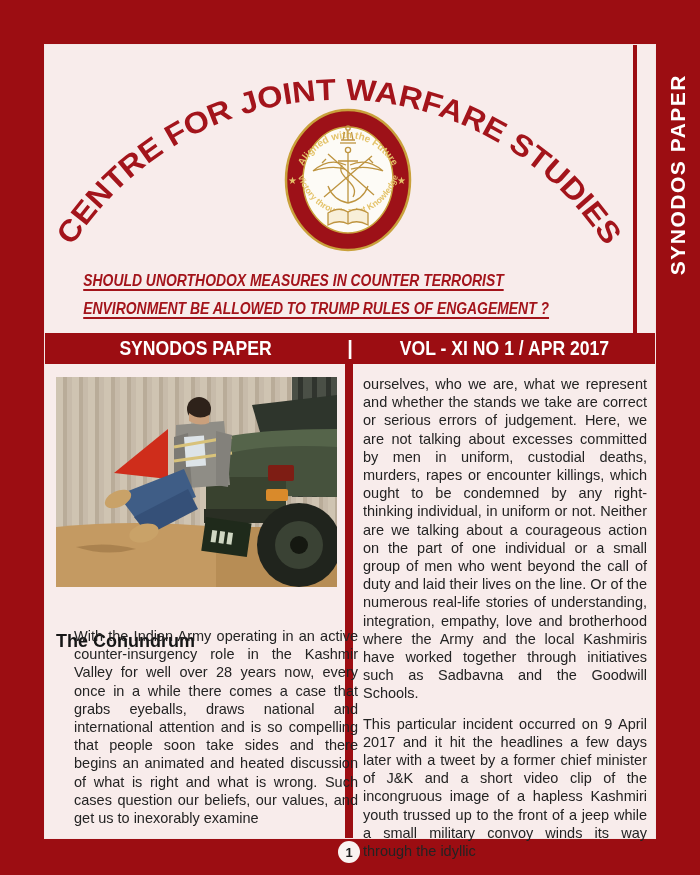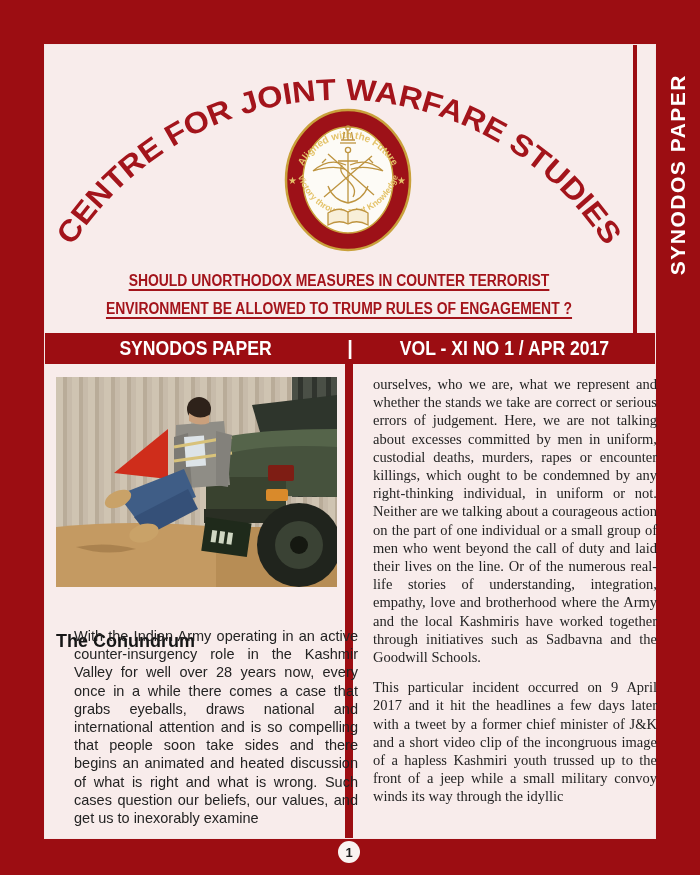--- a/index.html
+++ b/index.html
@@ -8,39 +8,39 @@
   .inner{position:absolute;left:45px;top:45px;width:610px;height:793px;background:#F8ECEB;outline:1px solid rgba(255,255,255,.9);}
 
   
   .side-band{position:absolute;right:0;top:45px;width:45px;height:260px;display:flex;align-items:center;justify-content:center;}
   .side-band span{writing-mode:vertical-rl;transform:rotate(180deg);color:#FFFFFF;font-weight:bold;font-size:21px;letter-spacing:1.5px;white-space:nowrap;}
 
   
   .masthead{position:absolute;left:0;top:0;width:588px;height:288px;border-right:4px solid #9C0D12;}
   .arch-svg{position:absolute;left:0;top:0;}
   .logo-svg{position:absolute;left:238px;top:62px;}
-  .headline{position:absolute;left:0;bottom:10px;width:588px;text-align:center;color:#A3141B;font-weight:bold;font-size:16px;line-height:28px;}
+  .headline{position:absolute;left:0;bottom:10px;width:588px;color:#A3141B;font-weight:bold;font-size:16px;line-height:28px;font-style:italic;}
   .headline .hl{display:block;white-space:nowrap;transform:scaleX(.87);transform-origin:center;text-decoration:underline;text-decoration-thickness:1.5px;text-underline-offset:3px;}
 
   
   .issue-bar{position:absolute;left:0;top:288px;width:610px;height:31px;background:#9C0D12;display:flex;align-items:center;color:#fff;font-weight:bold;font-size:20px;}
   .issue-bar .cell{flex:1;text-align:center;white-space:nowrap;transform:scaleX(.88);}
   .issue-bar .sep{flex:0 0 8px;text-align:center;font-weight:bold;}
 
   .divider{position:absolute;left:300px;top:319px;width:8px;height:474px;background:#9C0D12;}
 
   
   .photo{position:absolute;left:11px;top:332px;width:281px;height:210px;overflow:hidden;
     background:repeating-linear-gradient(90deg,#cfc4b2 0 7px,#b9ac99 7px 11px,#c7bbaa 11px 16px);}
   .photo svg{position:absolute;left:0;top:0;}
 
   .heading{position:absolute;left:11px;top:586px;width:284px;font-size:18px;font-weight:bold;color:#161616;}
   .para{font-size:14.5px;line-height:18.2px;color:#232323;text-align:justify;margin:0;}
   .left-para{position:absolute;left:29px;top:582px;width:284px;}
-  .right-col{position:absolute;left:328px;top:330px;width:284px;font-family:Liberation Serif, serif;}
+  .right-col{position:absolute;left:318px;top:330px;width:284px;}
   .right-col p + p{margin-top:12px;}
 
   .page-num{position:absolute;left:338px;top:841px;width:22px;height:22px;border-radius:50%;background:#FAF3F1;
     display:flex;align-items:center;justify-content:center;font-size:13px;font-weight:bold;color:#1d1d1d;}
 </style>
 </head>
 <body>
 
 <div class="page">
 

